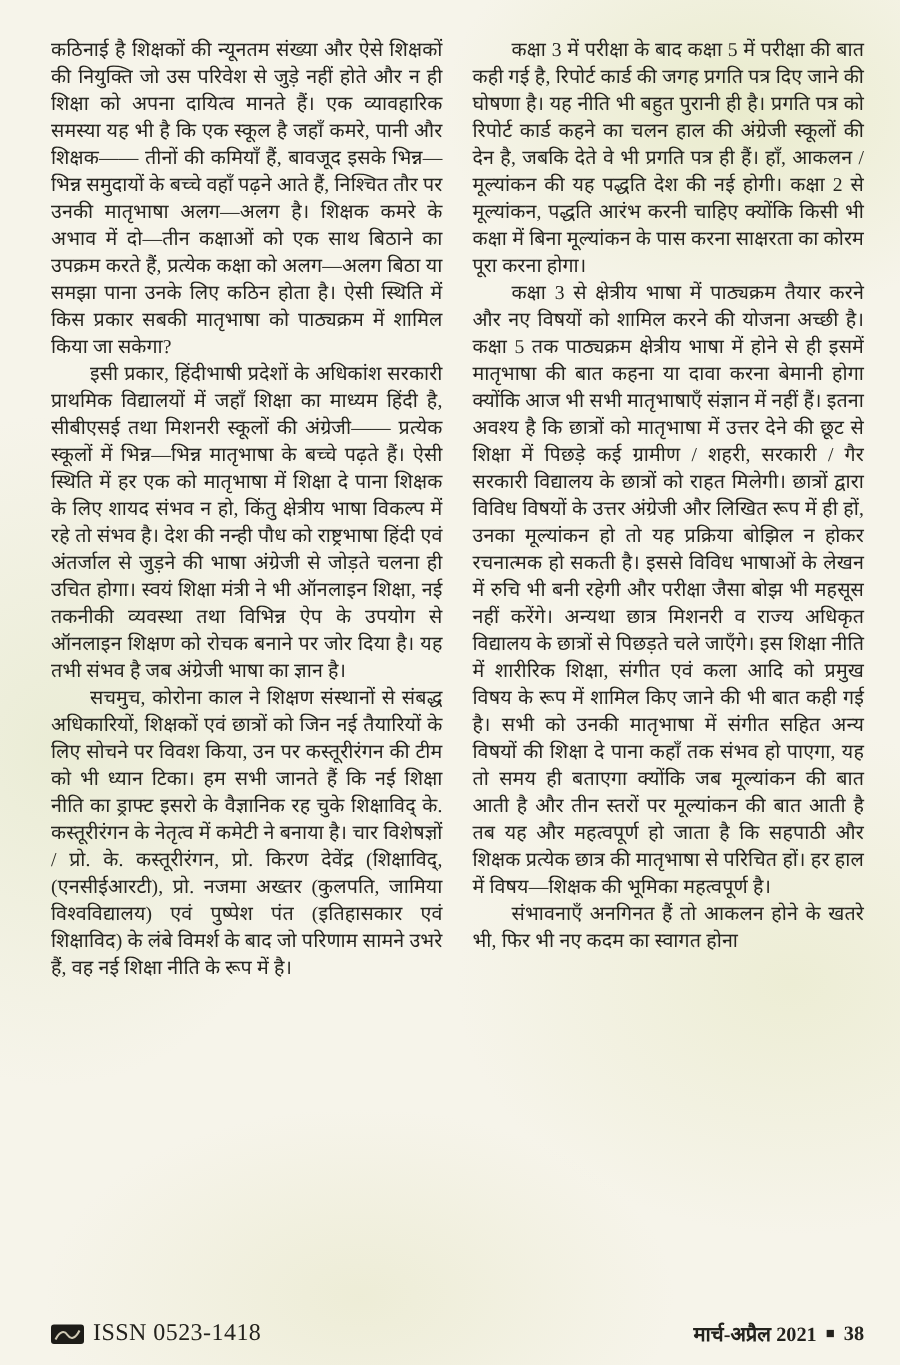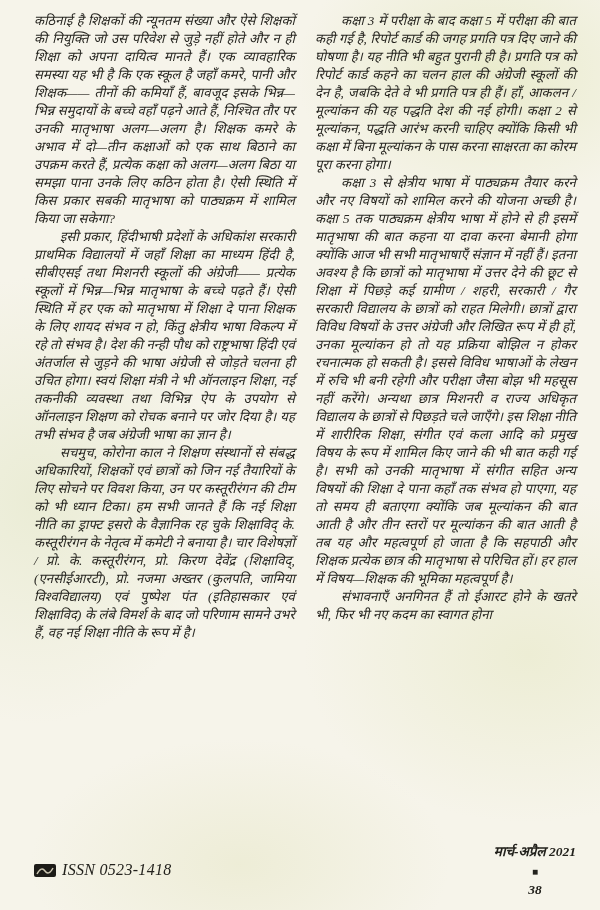--- a/index.html
+++ b/index.html
@@ -18,22 +18,21 @@
     background:
       radial-gradient(ellipse 280px 200px at 82% 8%,  rgba(214,222,160,0.40), transparent 70%),
       radial-gradient(ellipse 260px 320px at 6% 55%,  rgba(210,220,170,0.32), transparent 70%),
       radial-gradient(ellipse 320px 240px at 88% 72%, rgba(222,226,178,0.38), transparent 70%),
       radial-gradient(ellipse 300px 180px at 40% 95%, rgba(218,220,170,0.30), transparent 70%);
     pointer-events: none;
   }
   .page {
     position: relative;
     width: 100%; height: 100%;
-    padding: 12px 24px 0 34px;
-    font-style: italic;
+    padding: 24px 24px 0 34px;
   }
   .columns {
     display: flex;
     gap: 20px;
     height: 856px;
   }
   .col {
     flex: 1 1 0;
     text-align: justify;
     font-size: 13.1px;
@@ -61,21 +60,20 @@
     width: 22px; height: 15px;
     display: inline-block;
   }
   .issn { font-size: 16px; letter-spacing: 0.3px; }
   .footer-right {
     display: flex;
     align-items: center;
     gap: 6px;
     font-weight: bold;
     font-size: 13.5px;
-    flex-direction: column;
   }
   .sep-square {
     font-size: 10px;
     line-height: 1;
     position: relative;
     top: 1px;
   }
 </style>
 </head>
 <body>
@@ -88,21 +86,21 @@
 
     <div class="col">
       <p>कठिनाई है शिक्षकों की न्यूनतम संख्या और ऐसे शिक्षकों की नियुक्ति जो उस परिवेश से जुड़े नहीं होते और न ही शिक्षा को अपना दायित्व मानते हैं। एक व्यावहारिक समस्या यह भी है कि एक स्कूल है जहाँ कमरे, पानी और शिक्षक—— तीनों की कमियाँ हैं, बावजूद इसके भिन्न—भिन्न समुदायों के बच्चे वहाँ पढ़ने आते हैं, निश्चित तौर पर उनकी मातृभाषा अलग—अलग है। शिक्षक कमरे के अभाव में दो—तीन कक्षाओं को एक साथ बिठाने का उपक्रम करते हैं, प्रत्येक कक्षा को अलग—अलग बिठा या समझा पाना उनके लिए कठिन होता है। ऐसी स्थिति में किस प्रकार सबकी मातृभाषा को पाठ्यक्रम में शामिल किया जा सकेगा?</p>
       <p class="indent">इसी प्रकार, हिंदीभाषी प्रदेशों के अधिकांश सरकारी प्राथमिक विद्यालयों में जहाँ शिक्षा का माध्यम हिंदी है, सीबीएसई तथा मिशनरी स्कूलों की अंग्रेजी—— प्रत्येक स्कूलों में भिन्न—भिन्न मातृभाषा के बच्चे पढ़ते हैं। ऐसी स्थिति में हर एक को मातृभाषा में शिक्षा दे पाना शिक्षक के लिए शायद संभव न हो, किंतु क्षेत्रीय भाषा विकल्प में रहे तो संभव है। देश की नन्ही पौध को राष्ट्रभाषा हिंदी एवं अंतर्जाल से जुड़ने की भाषा अंग्रेजी से जोड़ते चलना ही उचित होगा। स्वयं शिक्षा मंत्री ने भी ऑनलाइन शिक्षा, नई तकनीकी व्यवस्था तथा विभिन्न ऐप के उपयोग से ऑनलाइन शिक्षण को रोचक बनाने पर जोर दिया है। यह तभी संभव है जब अंग्रेजी भाषा का ज्ञान है।</p>
       <p class="indent">सचमुच, कोरोना काल ने शिक्षण संस्थानों से संबद्ध अधिकारियों, शिक्षकों एवं छात्रों को जिन नई तैयारियों के लिए सोचने पर विवश किया, उन पर कस्तूरीरंगन की टीम को भी ध्यान टिका। हम सभी जानते हैं कि नई शिक्षा नीति का ड्राफ्ट इसरो के वैज्ञानिक रह चुके शिक्षाविद् के. कस्तूरीरंगन के नेतृत्व में कमेटी ने बनाया है। चार विशेषज्ञों / प्रो. के. कस्तूरीरंगन, प्रो. किरण देवेंद्र (शिक्षाविद्, (एनसीईआरटी), प्रो. नजमा अख्तर (कुलपति, जामिया विश्वविद्यालय) एवं पुष्पेश पंत (इतिहासकार एवं शिक्षाविद) के लंबे विमर्श के बाद जो परिणाम सामने उभरे हैं, वह नई शिक्षा नीति के रूप में है।</p>
     </div>
 
     <div class="col">
       <p class="indent">कक्षा 3 में परीक्षा के बाद कक्षा 5 में परीक्षा की बात कही गई है, रिपोर्ट कार्ड की जगह प्रगति पत्र दिए जाने की घोषणा है। यह नीति भी बहुत पुरानी ही है। प्रगति पत्र को रिपोर्ट कार्ड कहने का चलन हाल की अंग्रेजी स्कूलों की देन है, जबकि देते वे भी प्रगति पत्र ही हैं। हाँ, आकलन / मूल्यांकन की यह पद्धति देश की नई होगी। कक्षा 2 से मूल्यांकन, पद्धति आरंभ करनी चाहिए क्योंकि किसी भी कक्षा में बिना मूल्यांकन के पास करना साक्षरता का कोरम पूरा करना होगा।</p>
       <p class="indent">कक्षा 3 से क्षेत्रीय भाषा में पाठ्यक्रम तैयार करने और नए विषयों को शामिल करने की योजना अच्छी है। कक्षा 5 तक पाठ्यक्रम क्षेत्रीय भाषा में होने से ही इसमें मातृभाषा की बात कहना या दावा करना बेमानी होगा क्योंकि आज भी सभी मातृभाषाएँ संज्ञान में नहीं हैं। इतना अवश्य है कि छात्रों को मातृभाषा में उत्तर देने की छूट से शिक्षा में पिछड़े कई ग्रामीण / शहरी, सरकारी / गैर सरकारी विद्यालय के छात्रों को राहत मिलेगी। छात्रों द्वारा विविध विषयों के उत्तर अंग्रेजी और लिखित रूप में ही हों, उनका मूल्यांकन हो तो यह प्रक्रिया बोझिल न होकर रचनात्मक हो सकती है। इससे विविध भाषाओं के लेखन में रुचि भी बनी रहेगी और परीक्षा जैसा बोझ भी महसूस नहीं करेंगे। अन्यथा छात्र मिशनरी व राज्य अधिकृत विद्यालय के छात्रों से पिछड़ते चले जाएँगे। इस शिक्षा नीति में शारीरिक शिक्षा, संगीत एवं कला आदि को प्रमुख विषय के रूप में शामिल किए जाने की भी बात कही गई है। सभी को उनकी मातृभाषा में संगीत सहित अन्य विषयों की शिक्षा दे पाना कहाँ तक संभव हो पाएगा, यह तो समय ही बताएगा क्योंकि जब मूल्यांकन की बात आती है और तीन स्तरों पर मूल्यांकन की बात आती है तब यह और महत्वपूर्ण हो जाता है कि सहपाठी और शिक्षक प्रत्येक छात्र की मातृभाषा से परिचित हों। हर हाल में विषय—शिक्षक की भूमिका महत्वपूर्ण है।</p>
-      <p class="indent">संभावनाएँ अनगिनत हैं तो ईआरट होने के खतरे भी, फिर भी नए कदम का स्वागत होना</p>
+      <p class="indent">संभावनाएँ अनगिनत हैं तो आकलन होने के खतरे भी, फिर भी नए कदम का स्वागत होना</p>
     </div>
 
   </div>
 
   <div class="footer">
     <div class="footer-left">
       <span class="logo">
         <svg viewBox="0 0 22 15" width="22" height="15" aria-hidden="true">
           <rect x="0" y="1" width="22" height="13" rx="2" fill="#1d1c18"></rect>
           <path d="M3 11 C6 5, 9 5, 11 8 C13 11, 16 11, 19 5" stroke="#cfc9b4" stroke-width="1.4" fill="none"></path>

